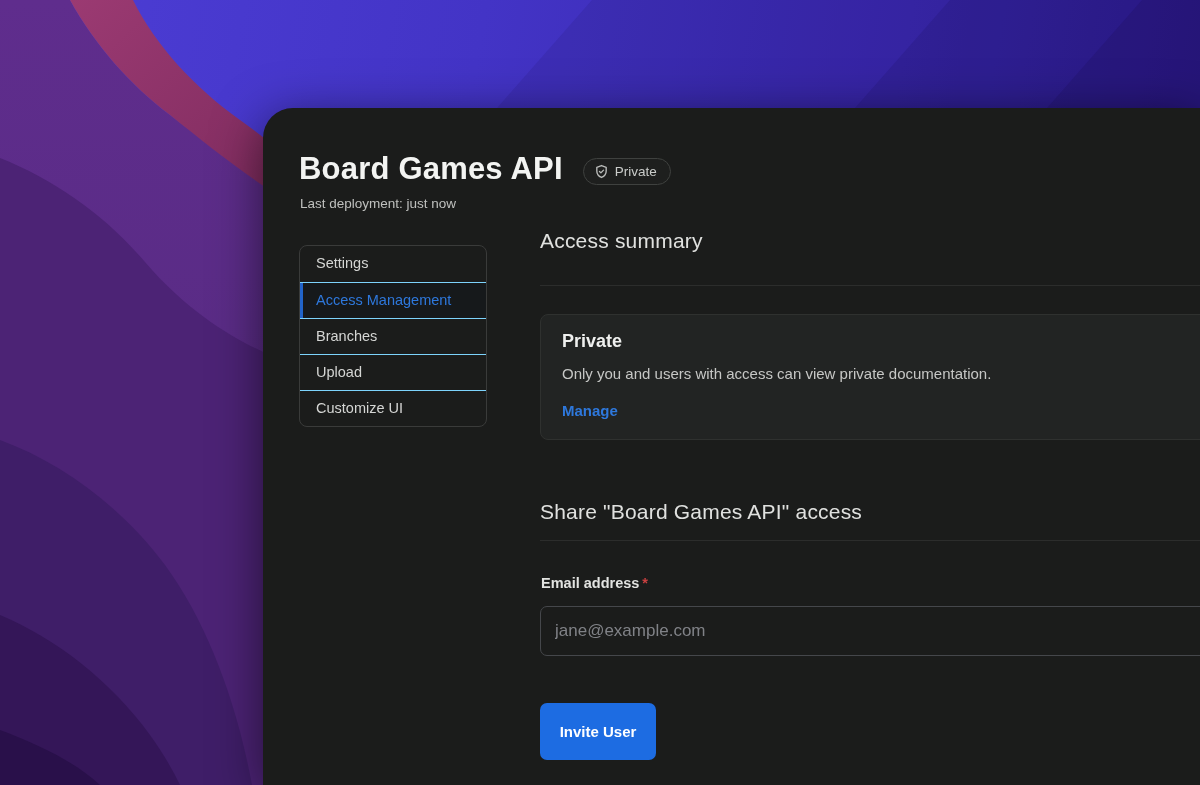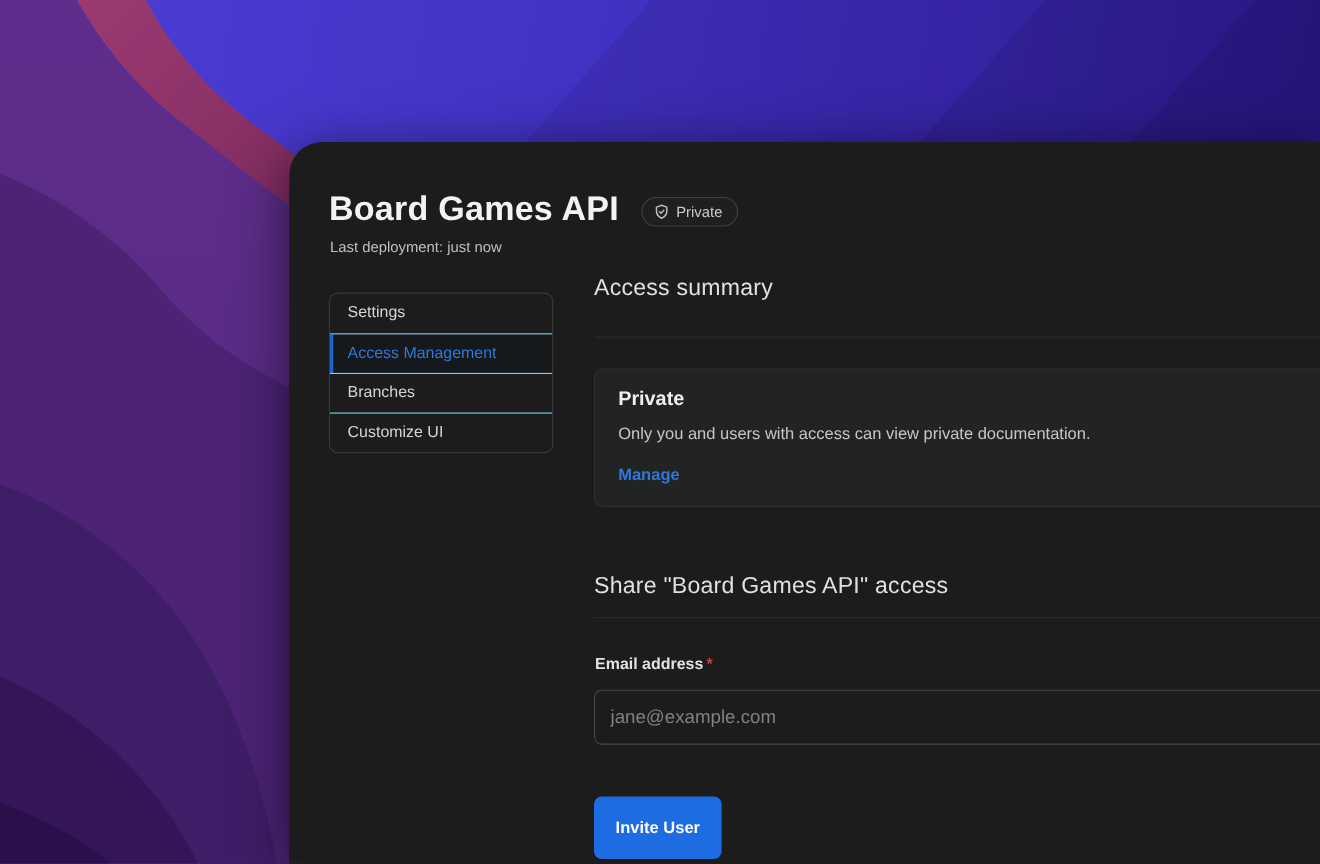--- a/index.html
+++ b/index.html
@@ -6,33 +6,33 @@
   html,body { width:1200px; height:785px; overflow:hidden; background:#2f1d97;
               font-family:"Liberation Sans", sans-serif; }
 
   
   .wallpaper { position:absolute; inset:0; }
   .wallpaper svg { display:block; width:1200px; height:785px; }
 
   
   .window { position:absolute; left:263px; top:108px; right:0; bottom:0;
             background:#1b1c1b; border-top-left-radius:30px; overflow:hidden;
-            box-shadow:0 10px 50px rgba(0,0,0,.55);margin-top:21px; }
+            box-shadow:0 10px 50px rgba(0,0,0,.55); }
 
   
   .title-row { position:absolute; left:36px; top:42px; display:flex; align-items:center; }
   .page-title { color:#f3f4f2; font-size:31px; font-weight:700; letter-spacing:.2px; line-height:38px; }
   .badge { display:flex; align-items:center; gap:6px; margin-left:20px; margin-top:5px;
            border:1px solid #3f413f; border-radius:15px; padding:5px 13px 5px 10px;
            color:#caccca; font-size:13.5px; background:rgba(255,255,255,.015); }
   .badge svg { width:15px; height:15px; stroke:#b9bbb9; }
   .subtitle { position:absolute; left:37px; top:88px; color:#bfc0be; font-size:13.5px;text-align:center; }
 
   
-  .sidebar { position:absolute; left:36px; top:137px; width:204px;
+  .sidebar { position:absolute; left:36px; top:137px; width:188px;
              border:1px solid #3a3b3a; border-radius:8px; overflow:hidden;
              list-style:none; }
   .sidebar li { height:36px; line-height:35px; padding-left:16px; font-size:14.5px;
                 color:#d5d6d4; cursor:pointer; }
   .sidebar li + li { border-top:1px solid #7dd3fc; }
   .sidebar li.active { color:#2e78dc; box-shadow:inset 3px 0 0 #2264c9;
                        background:rgba(18,22,28,.45); }
 
   
   .main { position:absolute; left:277px; top:0; right:0; bottom:0; }
@@ -111,20 +111,21 @@
       </svg>
       <span>Private</span>
     </span>
   </div>
   <div class="subtitle">Last deployment: just now</div>
 
   <ul class="sidebar">
     <li>Settings</li>
     <li class="active">Access Management</li>
     <li>Branches</li>
+    <li>Upload</li>
     <li>Customize UI</li>
   </ul>
 
   <div class="main">
     <h2 class="section-heading h-access">Access summary</h2>
     <div class="divider d1"></div>
 
     <section class="card">
       <div class="card-title">Private</div>
       <div class="card-desc">Only you and users with access can view private documentation.</div>

